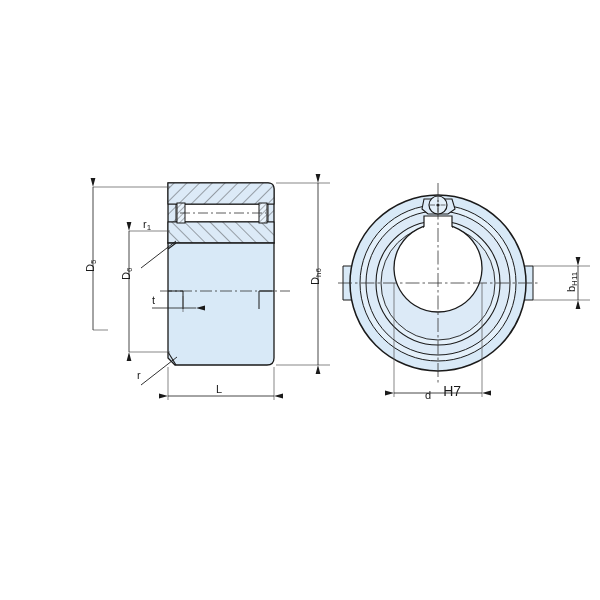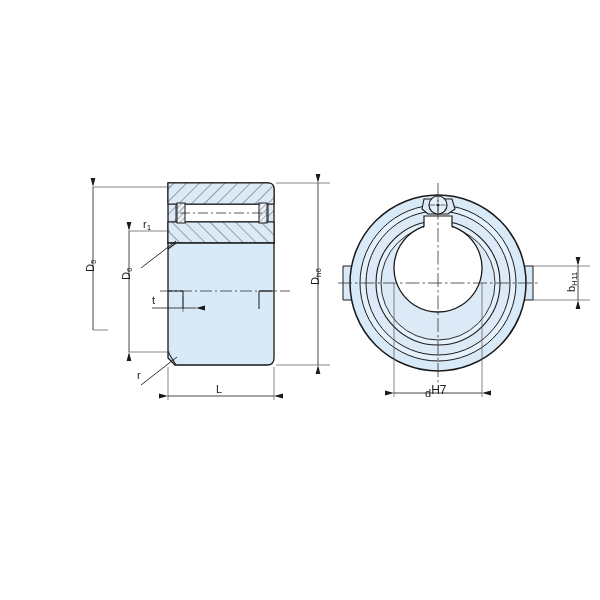--- a/index.html
+++ b/index.html
@@ -41,22 +41,23 @@
     font-family: "Liberation Sans", sans-serif;
     font-size: 11px;
     color: #1a1a1a;
     white-space: nowrap;
   }
   .dim .sub {
     font-size: 8px;
     vertical-align: -2px;
   }
   .dim .sup {
-    font-size: 12px;
+    font-size: 14px;
     vertical-align: 3px;
+    margin-left: 12px;
   }
   .rot90 {
     transform: rotate(-90deg);
     transform-origin: left top;
   }
 </style>
 </head>
 <body>
 
 <div id="sheet">

